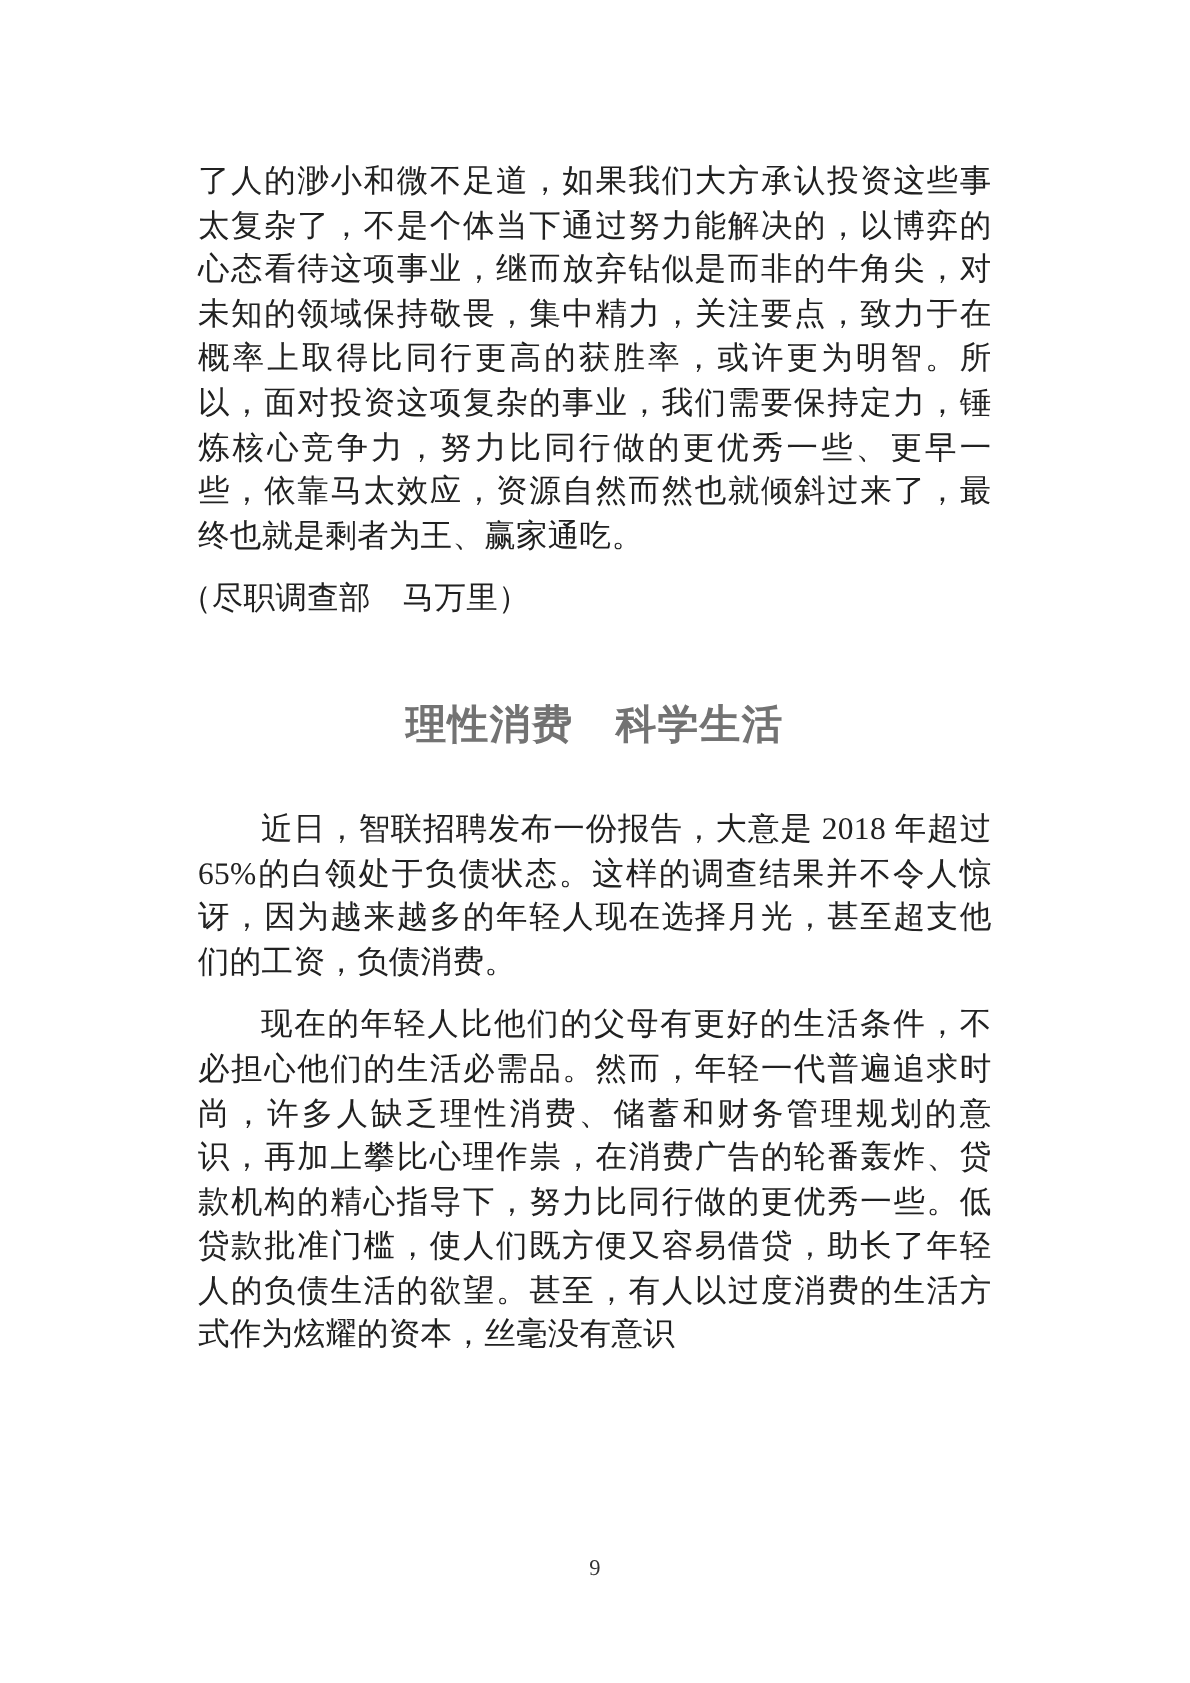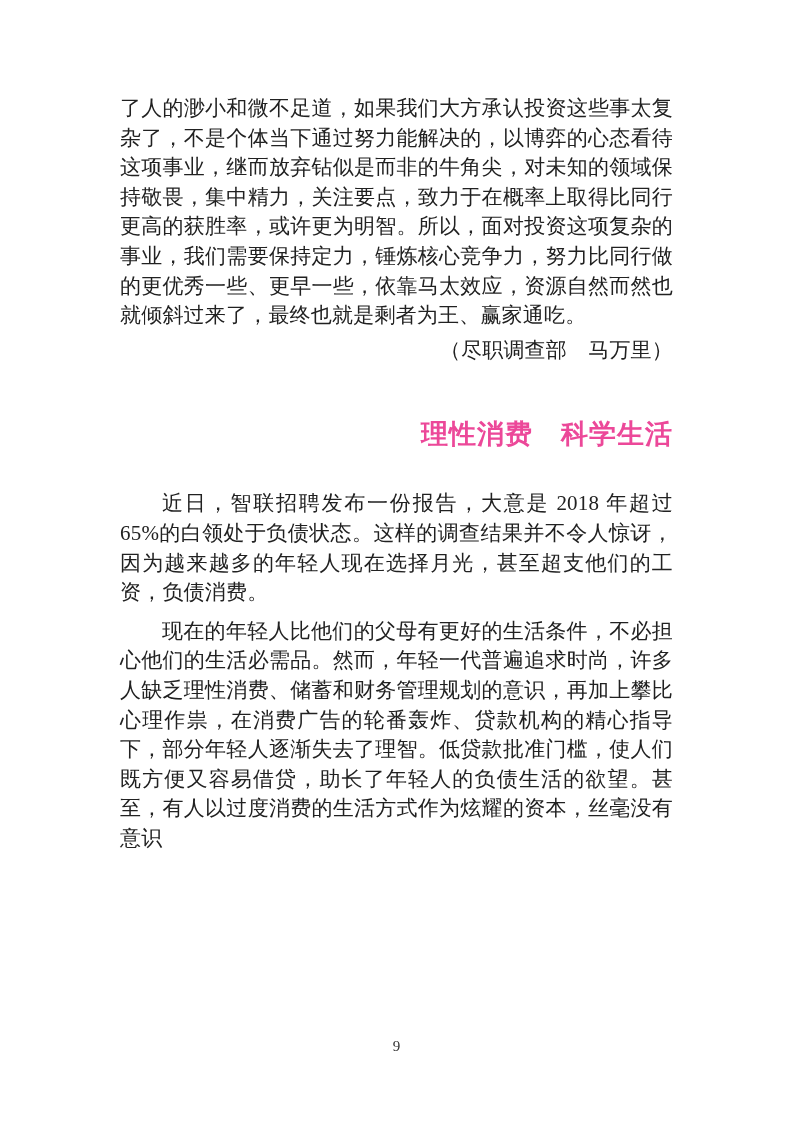--- a/index.html
+++ b/index.html
@@ -17,46 +17,46 @@
     position: absolute;
     top: 94px;
     left: 120px;
     width: 553px;
     font-family: "Liberation Serif", "DejaVu Serif", serif;
     font-size: 21px;
     line-height: 29.6px;
     color: #212121;
   }
   .body-text {
-    margin: 0;
+    margin: 12px;
     text-align: justify;
     text-justify: inter-ideograph;
     text-indent: 42px;
     letter-spacing: 0.2px;
   }
   .body-text.no-indent {
     text-indent: 0;
   }
   .body-text.p3 {
     margin-top: 9px;
   }
   .signature {
     margin: 5px 0 0 0;
-    text-align: right;
+    text-align: left;
     letter-spacing: 0.2px;
   }
   .article-title {
     margin: 52px 0 38px 0;
-    text-align: right;
+    text-align: center;
     font-family: "Liberation Sans", "DejaVu Sans", sans-serif;
     font-weight: 700;
     font-size: 27px;
     line-height: 34px;
     letter-spacing: 1px;
-    color: #ec4899;
+    color: #737373;
   }
   .page-number {
     position: absolute;
     top: 1038px;
     left: 0;
     width: 100%;
     text-align: center;
     font-family: "Liberation Serif", "DejaVu Serif", serif;
     font-size: 15px;
     color: #333333;
@@ -70,18 +70,18 @@
 
     <p class="body-text no-indent">了人的渺小和微不足道，如果我们大方承认投资这些事太复杂了，不是个体当下通过努力能解决的，以博弈的心态看待这项事业，继而放弃钻似是而非的牛角尖，对未知的领域保持敬畏，集中精力，关注要点，致力于在概率上取得比同行更高的获胜率，或许更为明智。所以，面对投资这项复杂的事业，我们需要保持定力，锤炼核心竞争力，努力比同行做的更优秀一些、更早一些，依靠马太效应，资源自然而然也就倾斜过来了，最终也就是剩者为王、赢家通吃。</p>
 
     <p class="signature">（尽职调查部　马万里）</p>
 
     <h1 class="article-title">理性消费　科学生活</h1>
 
     <p class="body-text">近日，智联招聘发布一份报告，大意是 2018 年超过 65%的白领处于负债状态。这样的调查结果并不令人惊讶，因为越来越多的年轻人现在选择月光，甚至超支他们的工资，负债消费。</p>
 
 
-    <p class="body-text p3">现在的年轻人比他们的父母有更好的生活条件，不必担心他们的生活必需品。然而，年轻一代普遍追求时尚，许多人缺乏理性消费、储蓄和财务管理规划的意识，再加上攀比心理作祟，在消费广告的轮番轰炸、贷款机构的精心指导下，部分年轻人逐渐失去了理智。低贷款批准门槛，使人们既方便又容易借贷，助长了年轻人的负债生活的欲望。甚至，有人以过度消费的生活方式作为炫耀的资本，丝毫没有意识</p>
+    <p class="body-text p3">现在的年轻人比他们的父母有更好的生活条件，不必担心他们的生活必需品。然而，年轻一代普遍追求时尚，许多人缺乏理性消费、储蓄和财务管理规划的意识，再加上攀比心理作祟，在消费广告的轮番轰炸、贷款机构的精心指导下，努力比同行做的更优秀一些。低贷款批准门槛，使人们既方便又容易借贷，助长了年轻人的负债生活的欲望。甚至，有人以过度消费的生活方式作为炫耀的资本，丝毫没有意识</p>
 
   </div>
 
   <div class="page-number">9</div>
 </div>
 
 </body></html>

